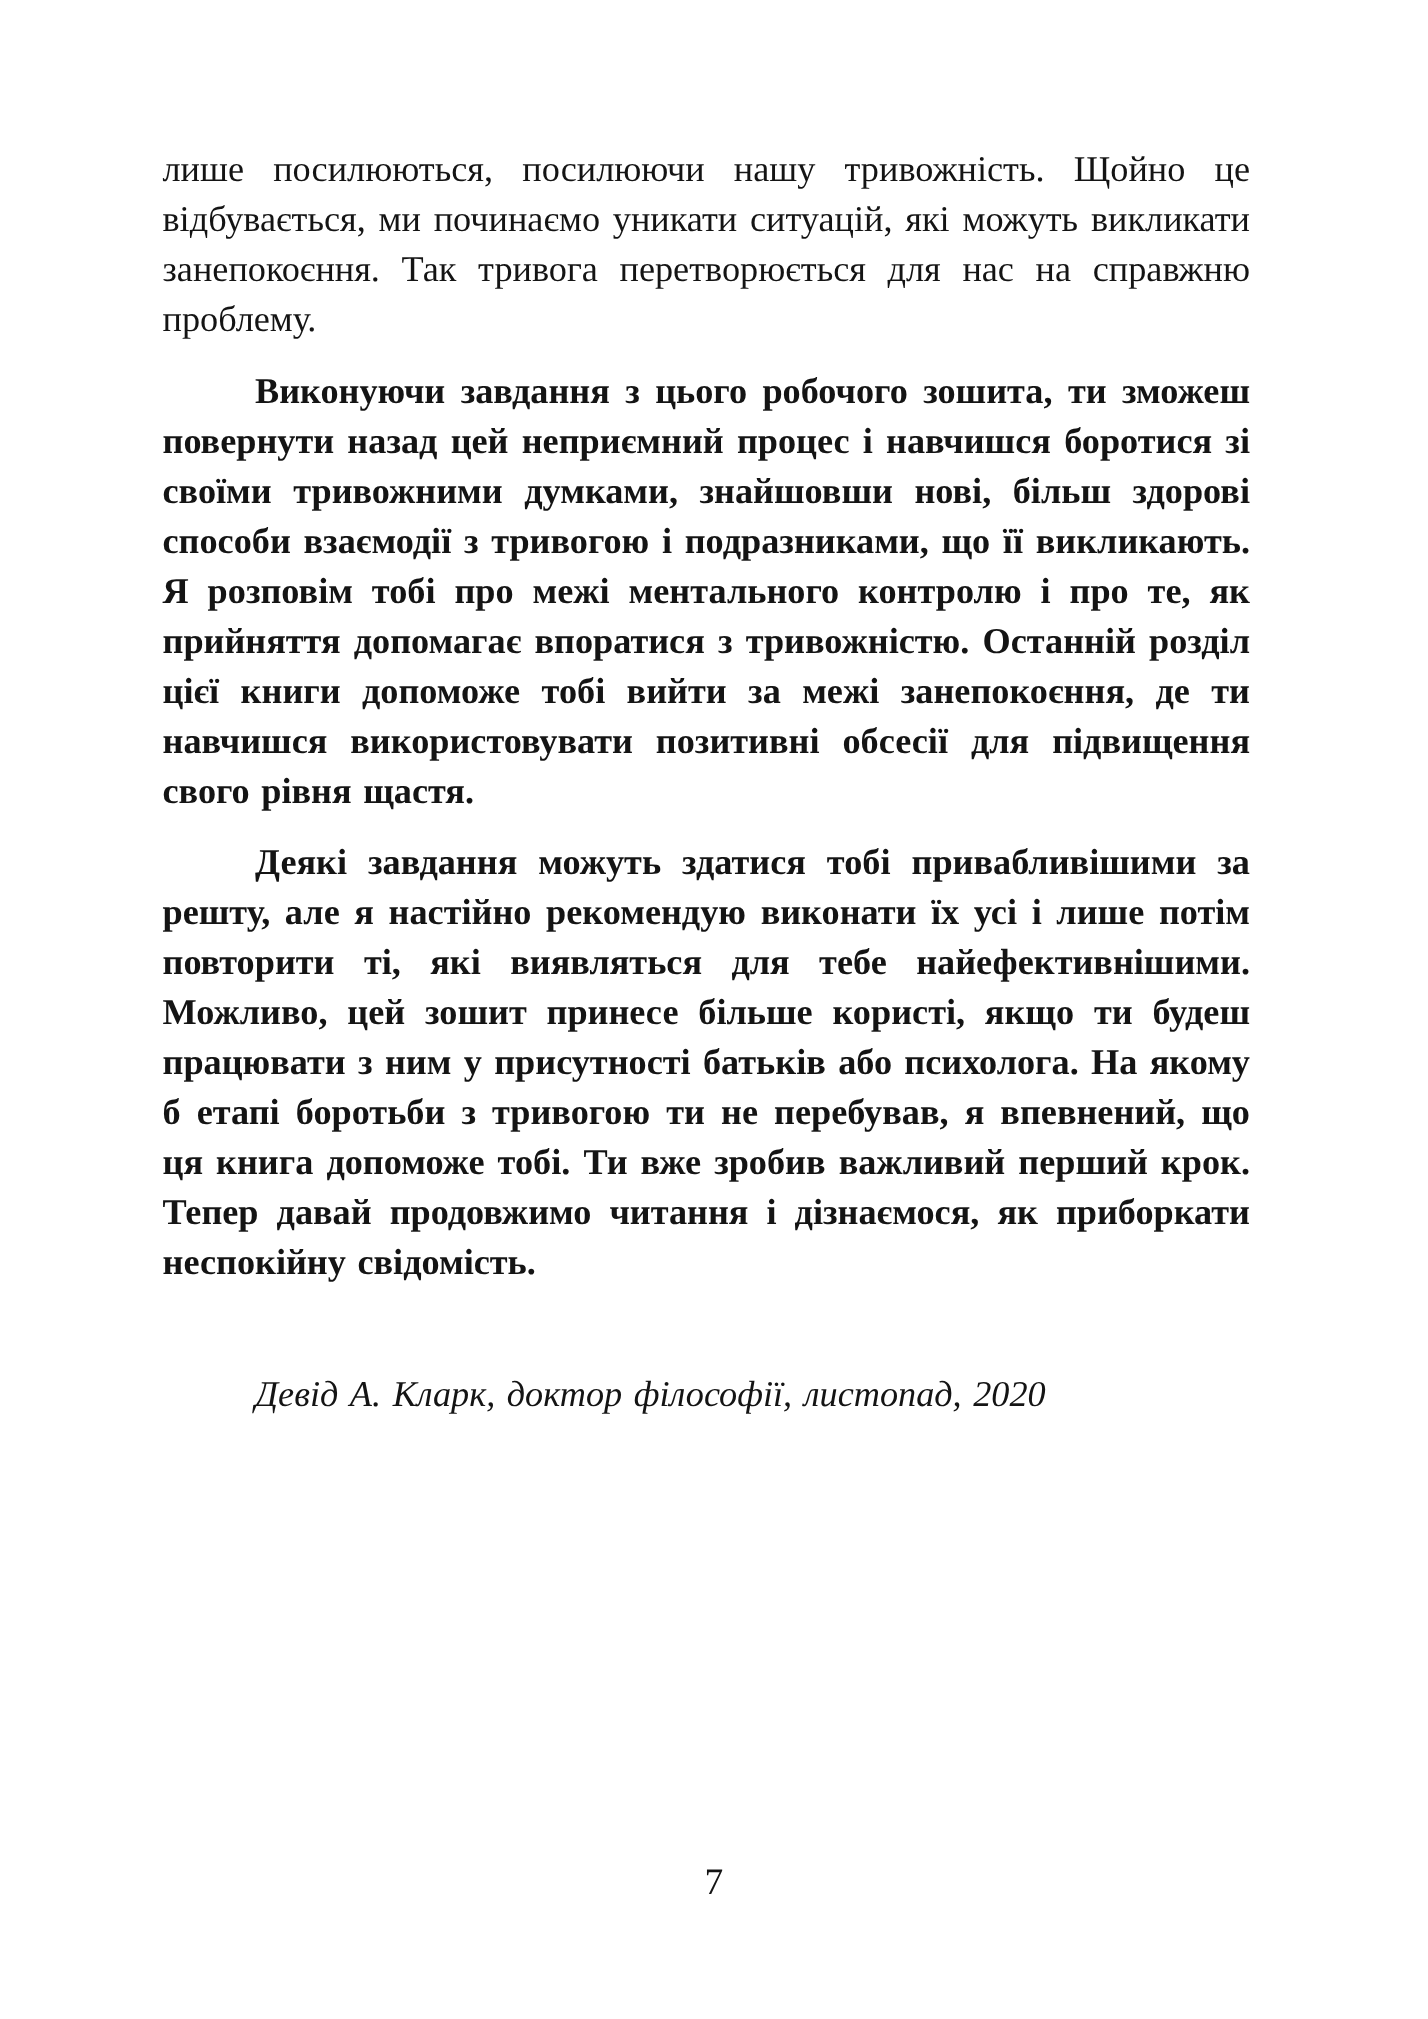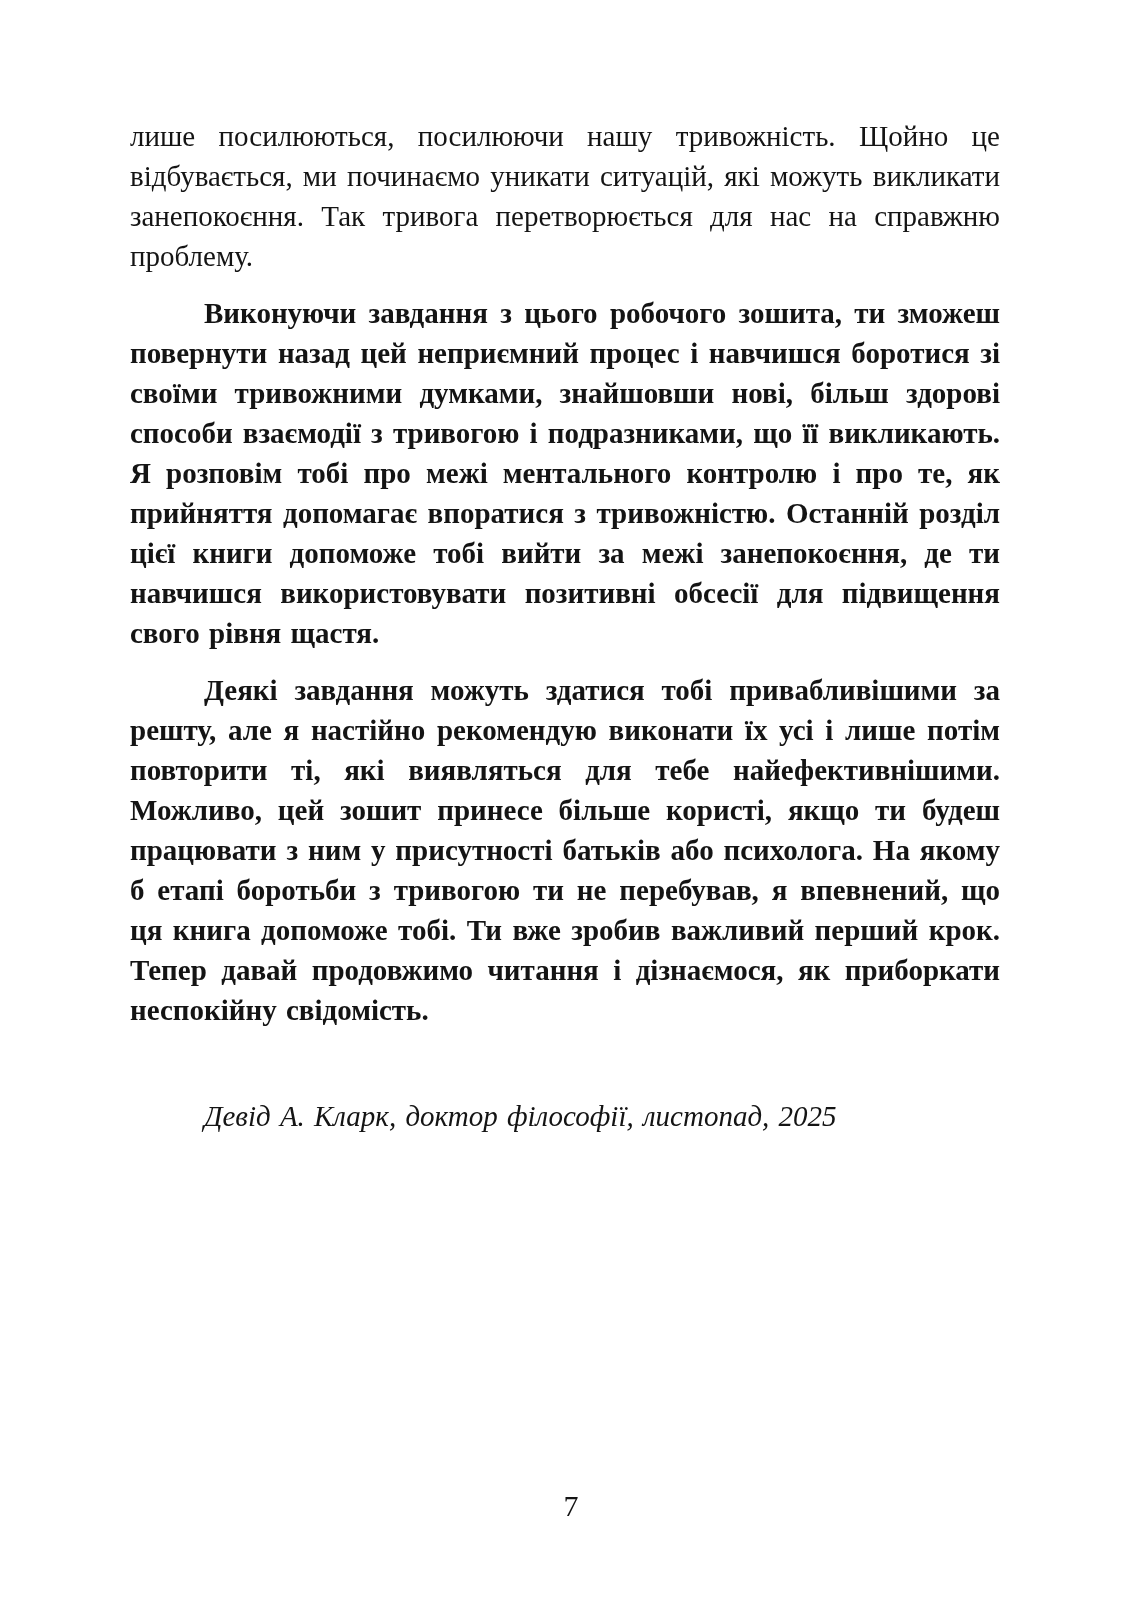--- a/index.html
+++ b/index.html
@@ -52,16 +52,16 @@
   }
 </style>
 </head>
 <body>
 
 <div class="page">
   <div class="text-block">
     <p class="para">лише посилюються, посилюючи нашу тривожність. Щойно це відбувається, ми починаємо уникати ситуацій, які можуть викликати занепокоєння. Так тривога перетворюється для нас на справжню проблему.</p>
     <p class="para indent">Виконуючи завдання з цього робочого зошита, ти зможеш повернути назад цей неприємний процес і навчишся боротися зі своїми тривожними думками, знайшовши нові, більш здорові способи взаємодії з тривогою і подразниками, що її викликають. Я розповім тобі про межі ментального контролю і про те, як прийняття допомагає впоратися з тривожністю. Останній розділ цієї книги допоможе тобі вийти за межі занепокоєння, де ти навчишся використовувати позитивні обсесії для підвищення свого рівня щастя.</p>
     <p class="para indent">Деякі завдання можуть здатися тобі привабливішими за решту, але я настійно рекомендую виконати їх усі і лише потім повторити ті, які виявляться для тебе найефективнішими. Можливо, цей зошит принесе більше користі, якщо ти будеш працювати з ним у присутності батьків або психолога. На якому б етапі боротьби з тривогою ти не перебував, я впевнений, що ця книга допоможе тобі. Ти вже зробив важливий перший крок. Тепер давай продовжимо читання і дізнаємося, як приборкати неспокійну свідомість.</p>
-    <p class="signature">Девід А. Кларк, доктор філософії, листопад, 2025</p>
+    <p class="signature">Девід А. Кларк, доктор філософії, листопад, 2020</p>
   </div>
   <div class="page-number">7</div>
 </div>
 
 </body></html>

